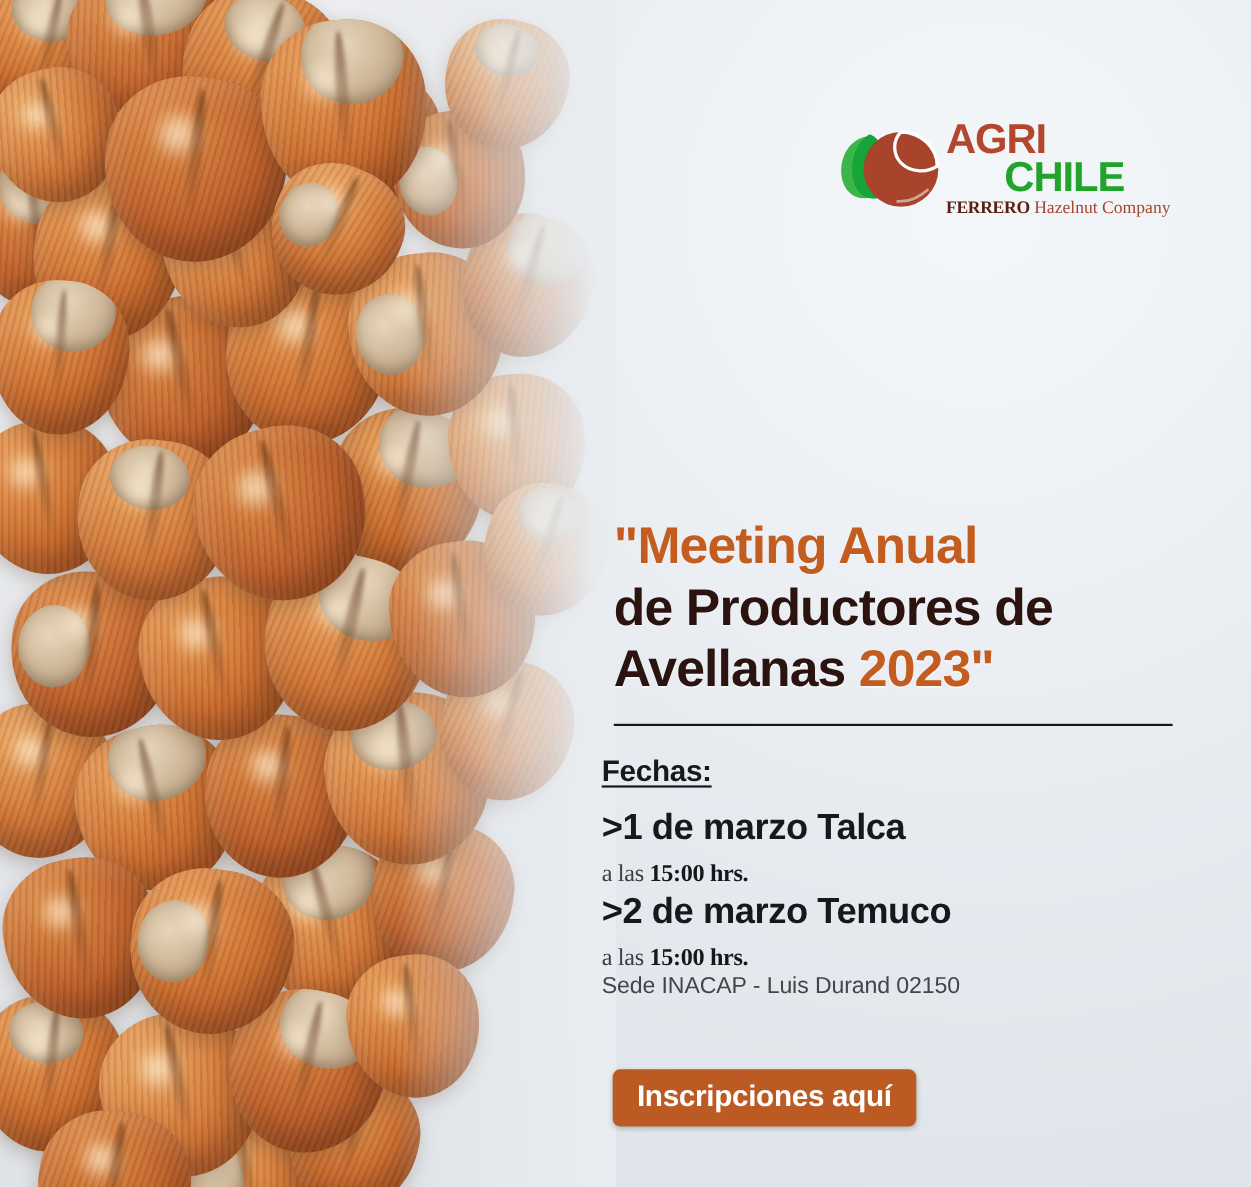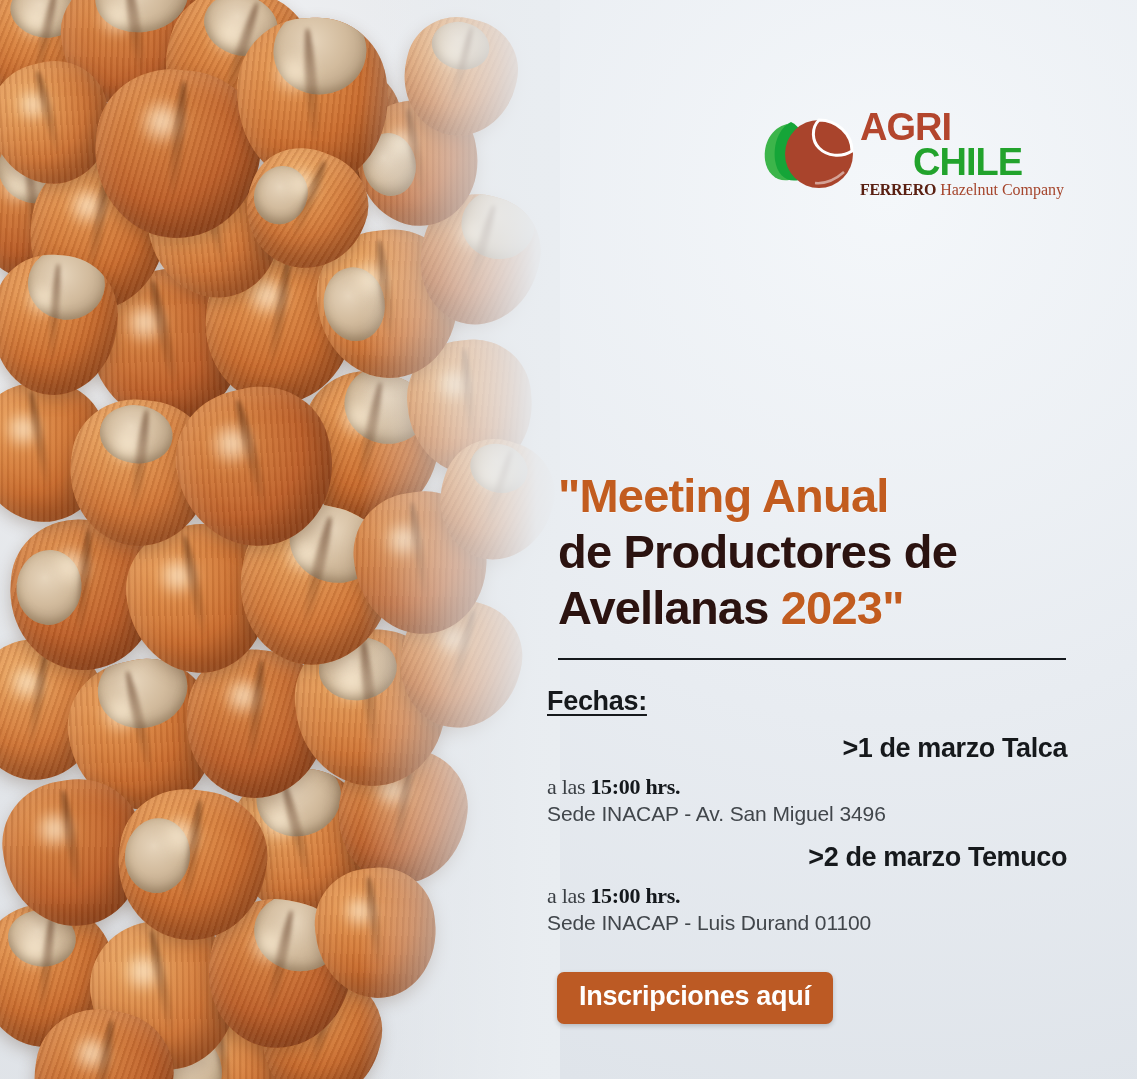--- a/index.html
+++ b/index.html
@@ -112,21 +112,21 @@
   }
 
   
   .details{position:absolute;left:547px;top:686px;width:520px;z-index:55;color:#16191c;}
   .fechas{
     font-size:27px;font-weight:bold;letter-spacing:-0.3px;
     text-decoration:underline;text-underline-offset:4px;
     margin:0 0 16px 0;display:inline-block;
   }
   .dateline{
-    font-size:27px;font-weight:bold;letter-spacing:-0.4px;margin:0 0 10px 0;text-align:right;
+    font-size:33px;font-weight:bold;letter-spacing:-0.4px;margin:0 0 10px 0;
   }
   .timeline{
     font-size:22px;font-weight:normal;letter-spacing:-0.3px;margin:0 0 2px 0;color:#3a3f44;font-family:Liberation Serif, serif;
   }
   .timeline b{font-weight:bold;color:#14181c;}
   .venue{
     font-size:21px;font-weight:normal;letter-spacing:-0.1px;color:#41464b;margin:0 0 16px 0;
   }
 
   
@@ -376,22 +376,21 @@
     <div><span>Avellanas </span><span class="orange">2023"</span></div>
   </div>
 
   <div class="rule"></div>
 
   <div class="details">
     <div class="fechas">Fechas:</div>
 
     <div class="dateline">&gt;1 de marzo Talca</div>
     <div class="timeline"><span>a las </span><b>15:00 hrs.</b></div>
-    <div class="venue">Sede INACAP - Av. San Miguel 3496</div>
 
     <div class="dateline">&gt;2 de marzo Temuco</div>
     <div class="timeline"><span>a las </span><b>15:00 hrs.</b></div>
-    <div class="venue">Sede INACAP - Luis Durand 01100</div>
+    <div class="venue">Sede INACAP - Luis Durand 02150</div>
   </div>
 
   <button class="cta">Inscripciones aquí</button>
 
 </div>
 
 </body></html>

